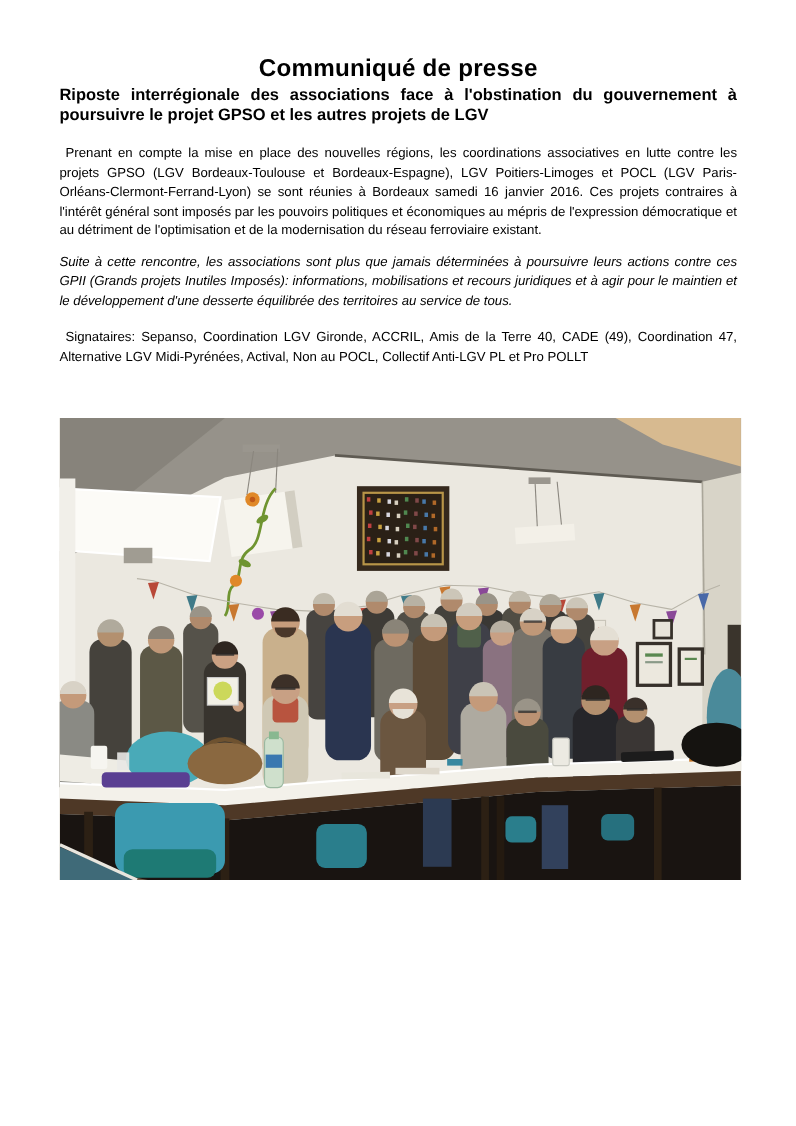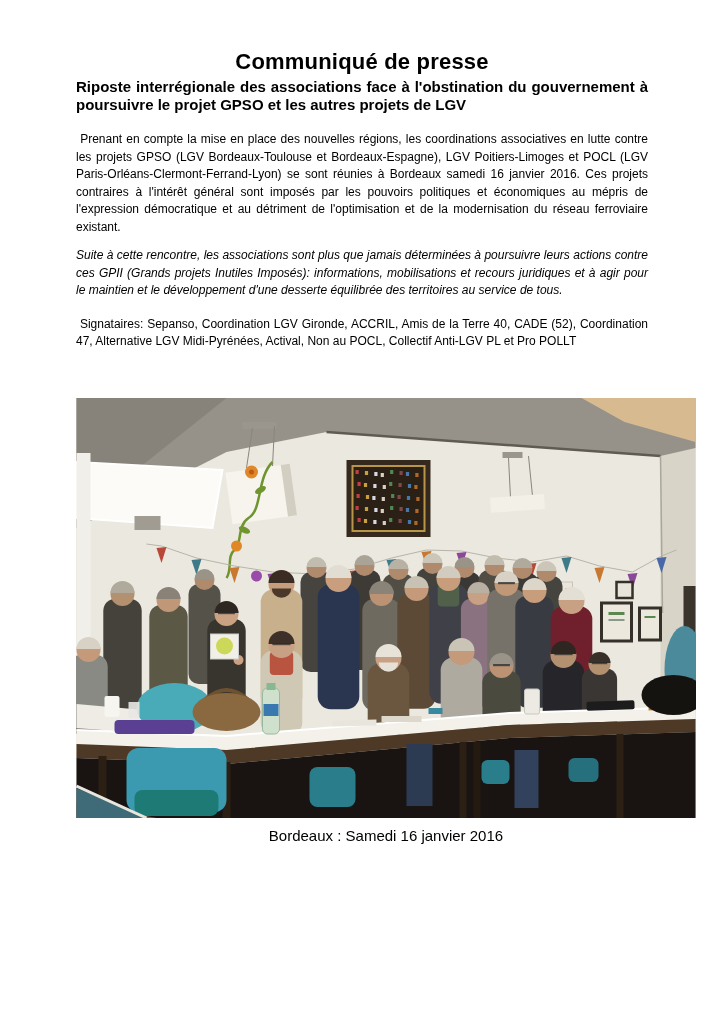--- a/index.html
+++ b/index.html
@@ -2,21 +2,21 @@
 <html><head>
 <meta charset="utf-8">
 <style>
   html,body{margin:0;padding:0;background:#ffffff;}
   body{
     width:724px;height:1024px;overflow:hidden;
     font-family:"Liberation Sans", sans-serif;
     color:#000;
     -webkit-font-smoothing:antialiased;
   }
-  .page{padding:0 76px;}
+  .page{padding:0 54px;}
   h1.title{
     font-size:22px;font-weight:bold;text-align:center;
     margin:50px 0 0 0;line-height:24px;letter-spacing:.2px;
   }
   p{margin:0;}
   .subtitle{
     margin-top:4px;font-size:15px;font-weight:bold;
     line-height:17.5px;text-align:justify;
   }
   .body-par{
@@ -37,21 +37,21 @@
 <body>
 
 <div class="page">
 
   <h1 class="title">Communiqué de presse</h1>
 
   <p class="subtitle">Riposte interrégionale des associations face à l'obstination du gouvernement à poursuivre le projet GPSO et les autres projets de LGV</p>
 
   <p class="body-par m1"> Prenant en compte la mise en place des nouvelles régions, les coordinations associatives en lutte contre les projets GPSO (LGV Bordeaux-Toulouse et Bordeaux-Espagne), LGV Poitiers-Limoges et POCL (LGV Paris-Orléans-Clermont-Ferrand-Lyon) se sont réunies à Bordeaux samedi 16 janvier 2016. Ces projets contraires à l'intérêt général sont imposés par les pouvoirs politiques et économiques au mépris de l'expression démocratique et au détriment de l'optimisation et de la modernisation du réseau ferroviaire existant.</p>
   <p class="body-par m2">Suite à cette rencontre, les associations sont plus que jamais déterminées à poursuivre leurs actions contre ces GPII (Grands projets Inutiles Imposés): informations, mobilisations et recours juridiques et à agir pour le maintien et le développement d'une desserte équilibrée des territoires au service de tous.</p>
-  <p class="body-par m3"> Signataires: Sepanso, Coordination LGV Gironde, ACCRIL, Amis de la Terre 40, CADE (52), Coordination 47, Alternative LGV Midi-Pyrénées, Actival, Non au POCL, Collectif Anti-LGV PL et Pro POLLT</p>
+  <p class="body-par m3"> Signataires: Sepanso, Coordination LGV Gironde, ACCRIL, Amis de la Terre 40, CADE (49), Coordination 47, Alternative LGV Midi-Pyrénées, Actival, Non au POCL, Collectif Anti-LGV PL et Pro POLLT</p>
 
   <figure>
     <div class="photo-wrap">
       <svg id="photo-svg" width="620" height="420" viewBox="0 0 619 420" xmlns="http://www.w3.org/2000/svg">
 
         <rect x="0" y="0" width="619" height="420" fill="#ebe8e0"></rect>
 
         <polygon points="584,58 619,44 619,420 584,420" fill="#d8d4c8"></polygon>
 
         <polygon points="0,0 619,0 619,50 584,58 250,34 150,54 0,130" fill="#96928a"></polygon>
@@ -394,15 +394,14 @@
           <rect x="256" y="322" width="44" height="6" fill="#e8e6dc" transform="rotate(-1 278 325)"></rect>
           <rect x="305" y="318" width="40" height="6" fill="#ded8cc"></rect>
           <rect x="352" y="310" width="14" height="6" fill="#3888a0"></rect>
           <rect x="448" y="291" width="15" height="25" rx="2" fill="#eceae2" stroke="#c8c8c0"></rect>
           <rect x="510" y="303" width="48" height="9" rx="2" fill="#1c1c1c" transform="rotate(-2 534 307)"></rect>
           <rect x="572" y="309" width="22" height="3" fill="#c87828" transform="rotate(-3 583 310)"></rect>
           <ellipse cx="597" cy="297" rx="32" ry="20" fill="#151310"></ellipse>
         </g>
       </svg>
     </div>
-    <figcaption>Bordeaux : Samedi 16 janvier 2016</figcaption>
   </figure>
 </div>
 
 </body></html>

